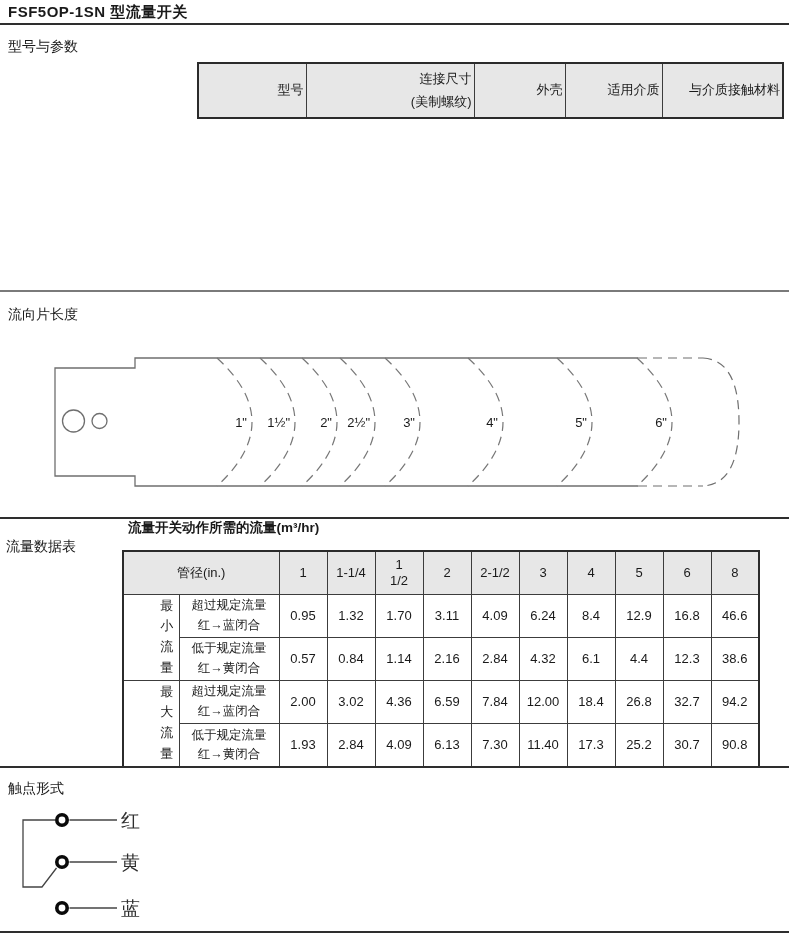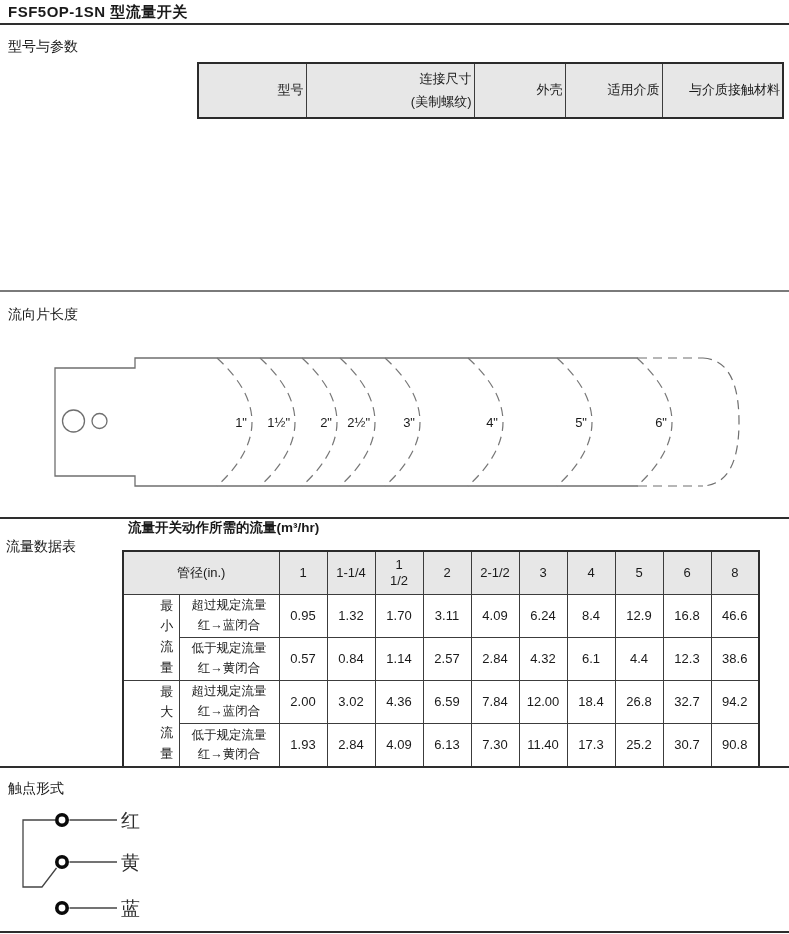--- a/index.html
+++ b/index.html
@@ -158,21 +158,21 @@
           <td>12.9</td>
           <td>16.8</td>
           <td>46.6</td>
         </tr>
     <tr class="bod" id="flow-row-1">
       <td class="cond">低于规定流量
 红→黄闭合</td>
     <td>0.57</td>
           <td>0.84</td>
           <td>1.14</td>
-          <td>2.57</td>
+          <td>2.16</td>
           <td>2.84</td>
           <td>4.32</td>
           <td>6.1</td>
           <td>4.4</td>
           <td>12.3</td>
           <td>38.6</td>
         </tr>
     <tr class="bod" id="flow-row-2">
       <td class="grp" rowspan="2">最大流量</td>
       <td class="cond">超过规定流量

